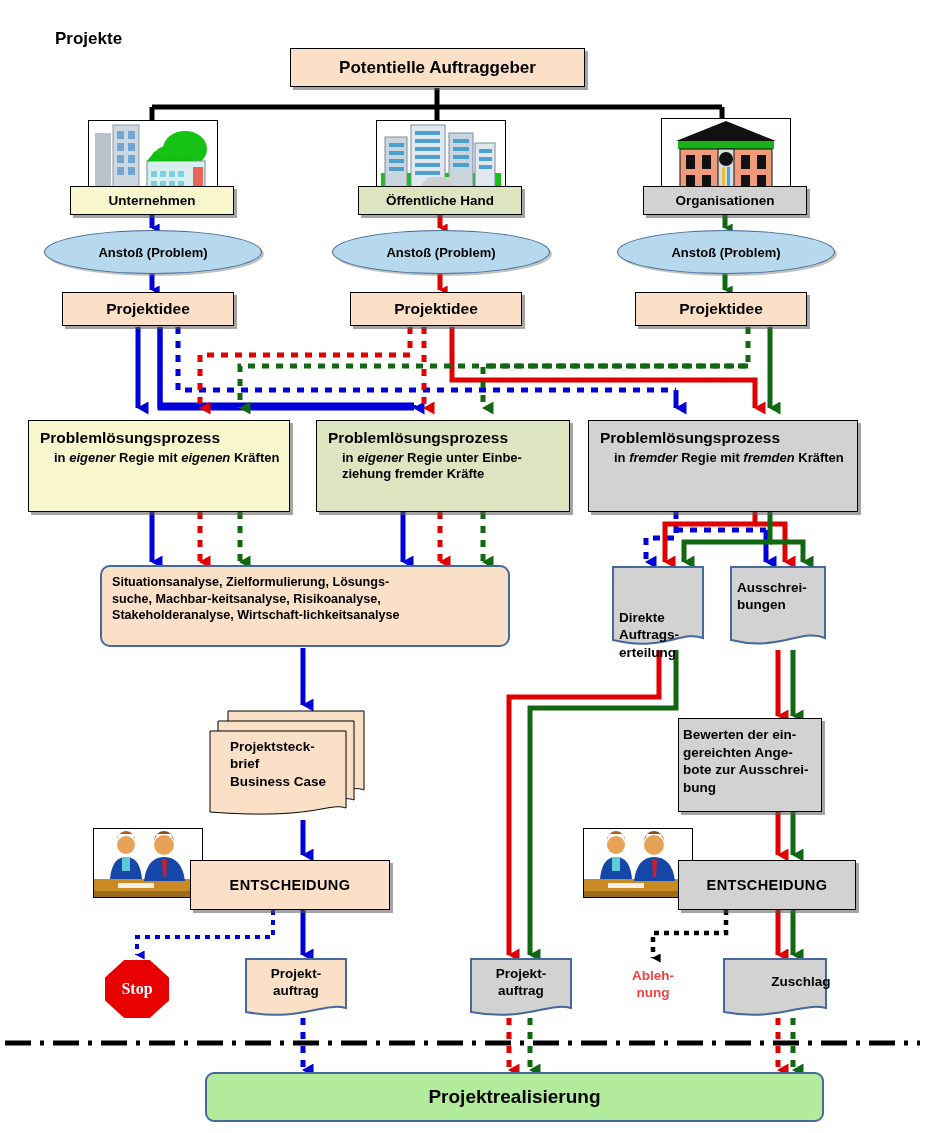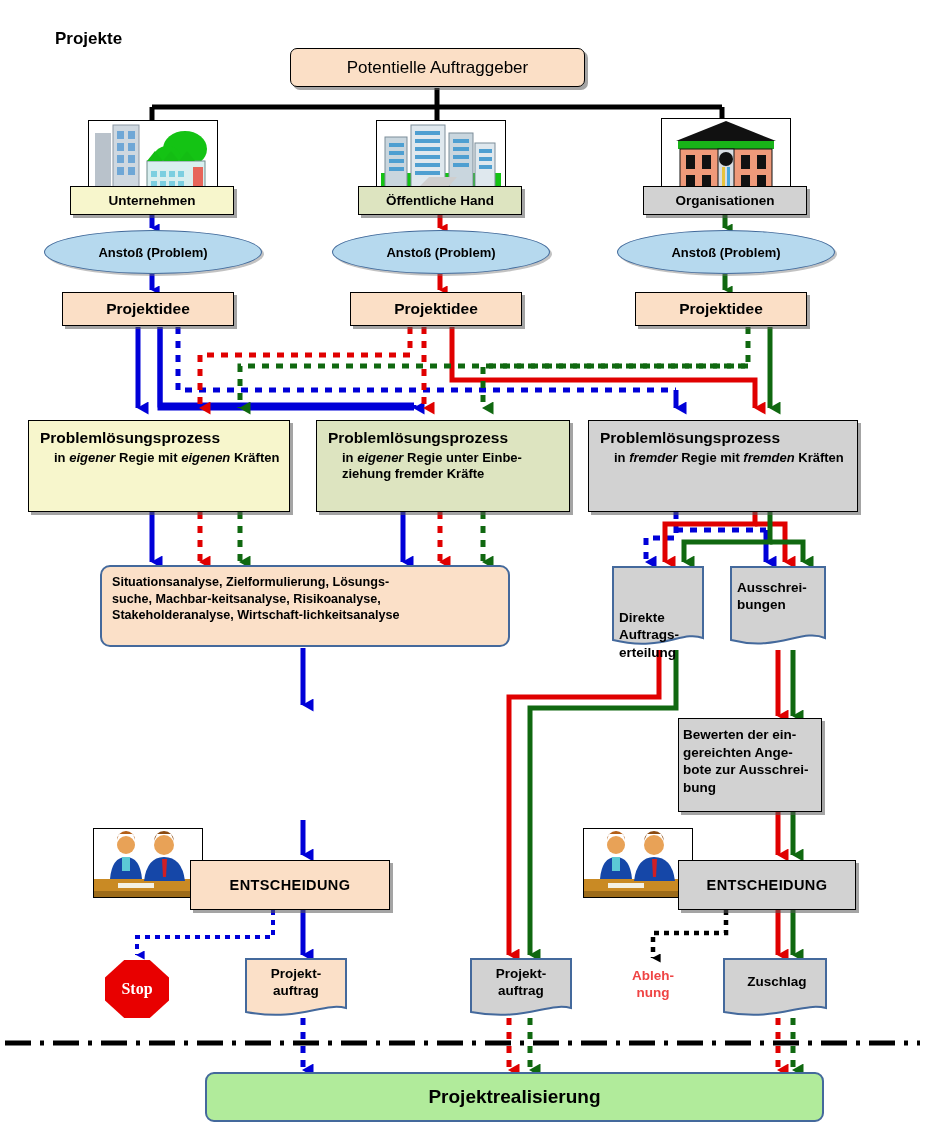--- a/index.html
+++ b/index.html
@@ -9,21 +9,21 @@
 
   .node{position:absolute;box-sizing:border-box;}
 
   
   .rect{
     border:1px solid #000;
     display:flex;align-items:center;justify-content:center;
     text-align:center;
     box-shadow:3px 3px 0 rgba(90,90,90,.55);
   }
-  .rect.title{font-weight:normal;border-radius:7px;}
+  .rect.title{font-weight:bold;}
 
   .peach{background:#fbdfc6;}
   .cream{background:#f7f6cc;}
   .sage{background:#dde4c0;}
   .grey{background:#d2d2d2;}
 
   
   .page-title{position:absolute;left:55px;top:29px;font-size:17px;font-weight:bold;color:#000;}
 
   
@@ -341,20 +341,32 @@
   <div class="docshape" style="left:730px;top:566px;width:96px;height:84px;">
     <svg width="96" height="84" viewBox="0 0 96 84" style="position:absolute;left:0;top:0;">
       <path d="M1,1 L95,1 L95,72 C72,62 48,86 1,74 Z" fill="#d2d2d2" stroke="#44699c" stroke-width="2"></path>
     </svg>
     <div class="txt" style="padding:13px 0 0 7px;">
       <div>Ausschrei-</div>
       <div>bungen</div>
     </div>
   </div>
 
+  <div class="docshape" style="left:208px;top:708px;width:160px;height:112px;">
+    <svg width="160" height="112" viewBox="0 0 160 112" style="position:absolute;left:0;top:0;">
+      <path d="M20,3 L156,3 L156,82 C140,76 128,92 20,84 Z" fill="#fbe0c8" stroke="#000"></path>
+      <path d="M10,13 L146,13 L146,92 C130,86 118,102 10,94 Z" fill="#fbe0c8" stroke="#000"></path>
+      <path d="M2,23 L138,23 L138,100 C120,94 108,112 2,104 Z" fill="#fbe0c8" stroke="#000"></path>
+    </svg>
+    <div class="txt" style="padding:30px 0 0 22px;">
+      <div>Projektsteck-</div>
+      <div>brief</div>
+      <div>Business Case</div>
+    </div>
+  </div>
 
   <div class="node rect grey" style="left:678px;top:718px;width:144px;height:94px;display:block;padding:7px 4px;text-align:left;font-size:13.5px;font-weight:bold;line-height:1.3;">
     <div>Bewerten der ein-</div>
     <div>gereichten Ange-</div>
     <div>bote zur Ausschrei-</div>
     <div>bung</div>
   </div>
 
   <div class="photo" style="left:93px;top:828px;width:108px;height:68px;">
     <svg width="108" height="68" viewBox="0 0 108 68">
@@ -408,21 +420,21 @@
   <div class="docshape" style="left:470px;top:958px;width:102px;height:62px;">
     <svg width="102" height="62" viewBox="0 0 102 62" style="position:absolute;left:0;top:0;">
       <path d="M1,1 L101,1 L101,50 C78,44 54,64 1,54 Z" fill="#d2d2d2" stroke="#44699c" stroke-width="2"></path>
     </svg>
     <div class="txt" style="padding:7px 0 0 0;text-align:center;">
       <div>Projekt-</div>
       <div>auftrag</div>
     </div>
   </div>
 
-  <div class="docshape" style="left:723px;top:958px;width:108px;height:62px;">
+  <div class="docshape" style="left:723px;top:958px;width:108px;height:62px;padding-left:48px;">
     <svg width="104" height="62" viewBox="0 0 104 62" style="position:absolute;left:0;top:0;">
       <path d="M1,1 L103,1 L103,50 C78,44 54,64 1,54 Z" fill="#d2d2d2" stroke="#44699c" stroke-width="2"></path>
     </svg>
     <div class="txt" style="padding:15px 0 0 0;text-align:center;">
       <div>Zuschlag</div>
     </div>
   </div>
 
   <div class="plain-text" style="left:613px;top:968px;width:80px;">
     <div>Ableh-</div>

